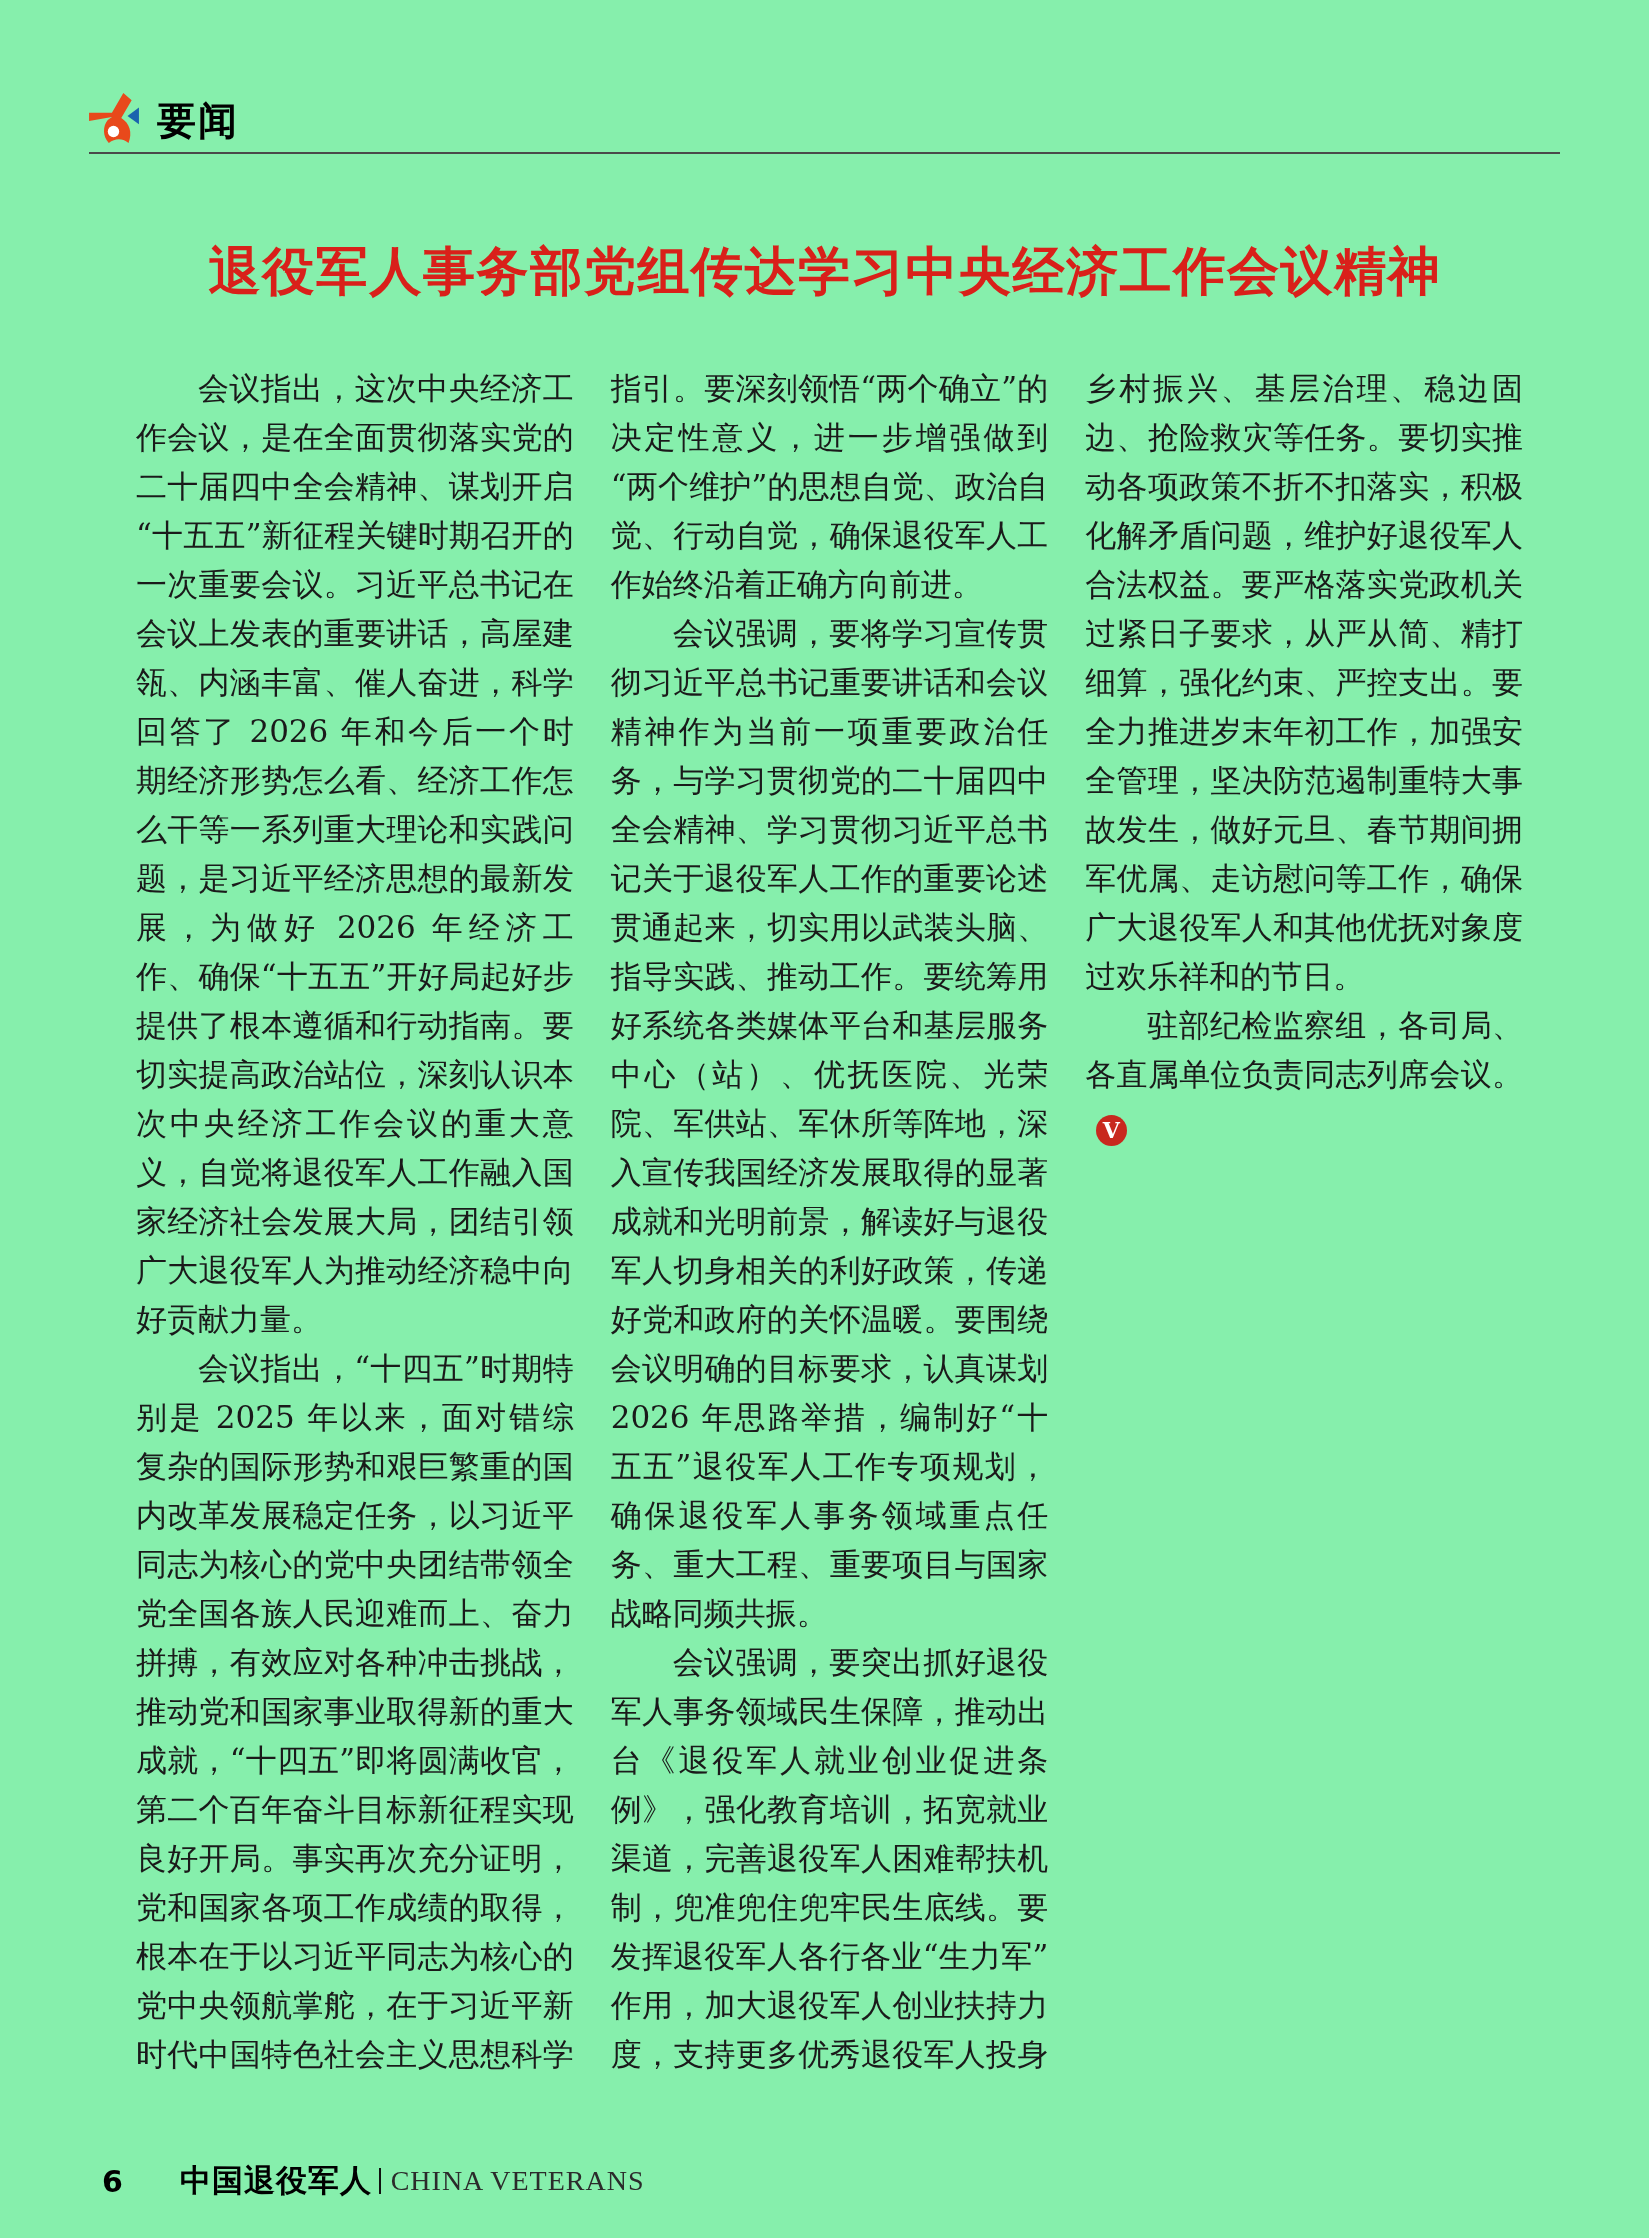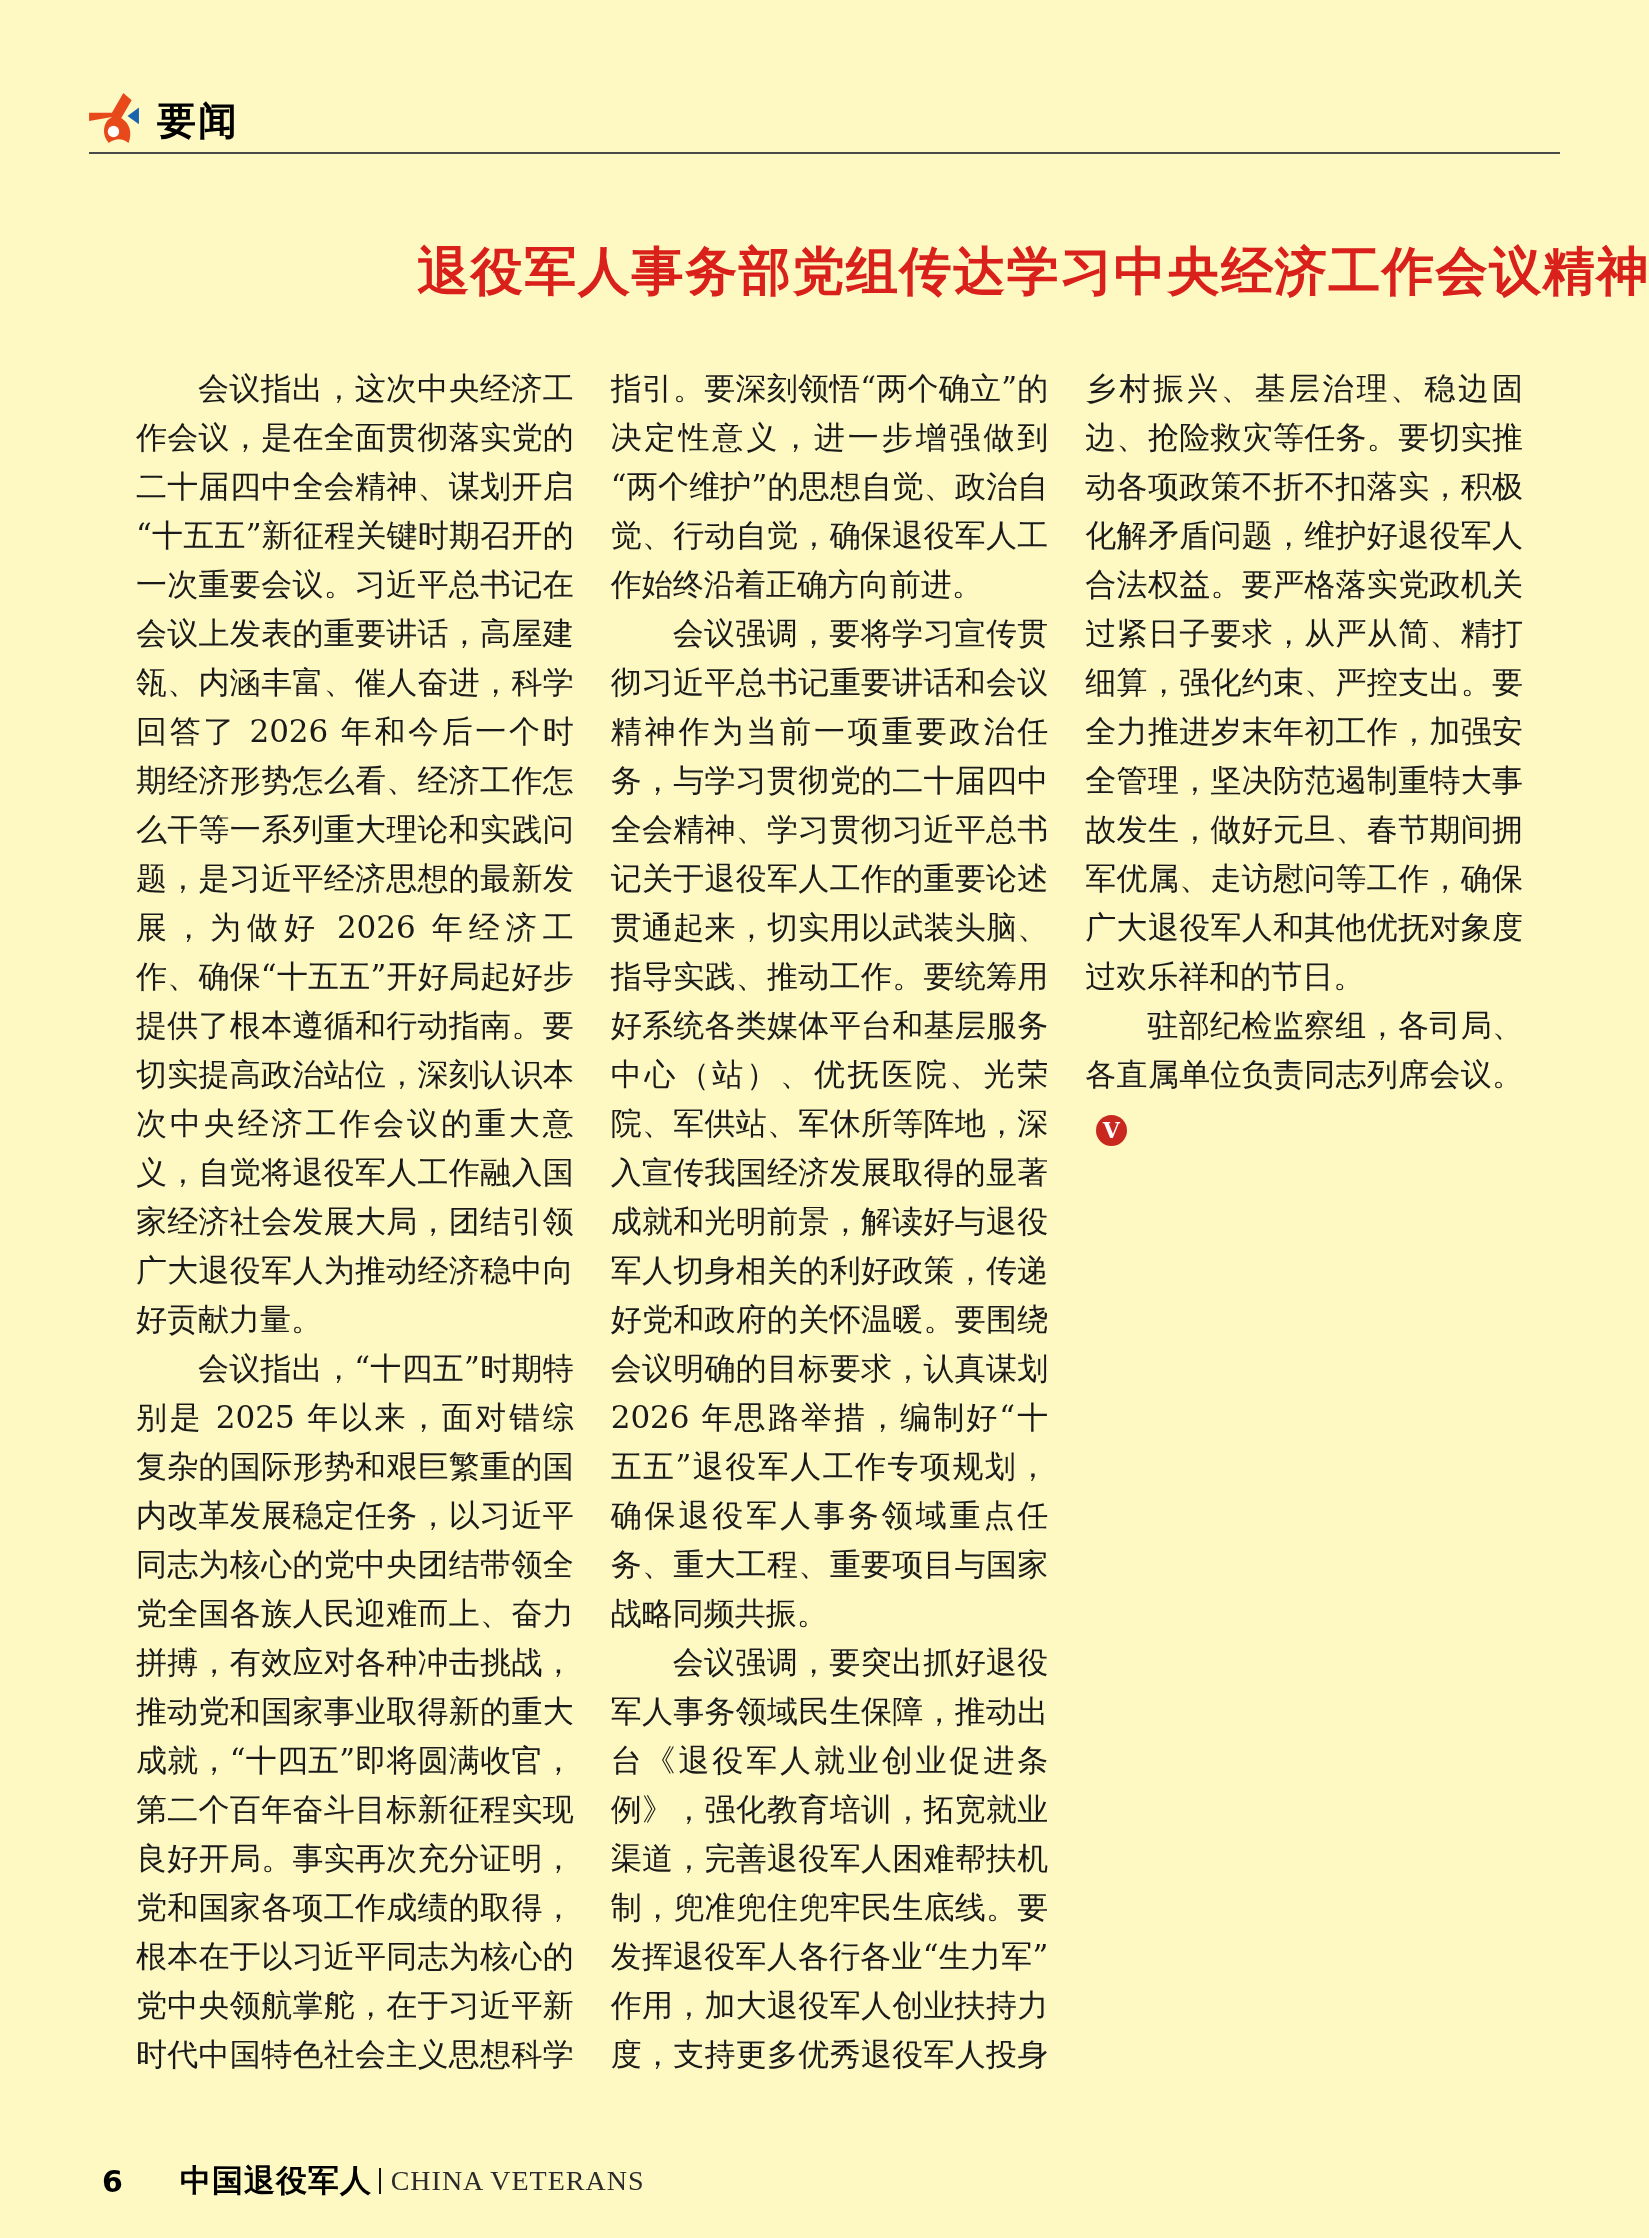--- a/index.html
+++ b/index.html
@@ -9,21 +9,21 @@
     --logo_blue:#1a63ae;
     --rule_gray:#4a4a4a;
     --text_black:#1a1a1a;
   }
   html,body{margin:0;padding:0;}
   body{background:#ffffff;}
   .page{
     position:relative;
     width:1650px;
     height:2239px;
-    background:#fef9c3;
+    background:#86efac;
     overflow:hidden;
     font-family:"DejaVu Serif", serif;
     color:var(--text_black);
   }
   
   .header-logo{
     position:absolute; left:89px; top:92px;
     width:50px; height:54px;
   }
   .logo-orange{fill:var(--logo_orange);}
@@ -40,21 +40,21 @@
   .header-rule{
     position:absolute; left:89px; top:152px;
     width:1471px; height:2.1px;
     background:var(--rule_gray);
   }
   
   .article-title{
     position:absolute; left:0; top:240px;
     width:100%;
     margin:0;
-    text-align:right;
+    text-align:center;
     font-family:"DejaVu Sans", sans-serif;
     font-weight:700;
     font-size:52px;
     line-height:62px;
     letter-spacing:1.6px;
     color:var(--title_red);
   }
   
   .article{
     position:absolute; left:136px; top:364px;

